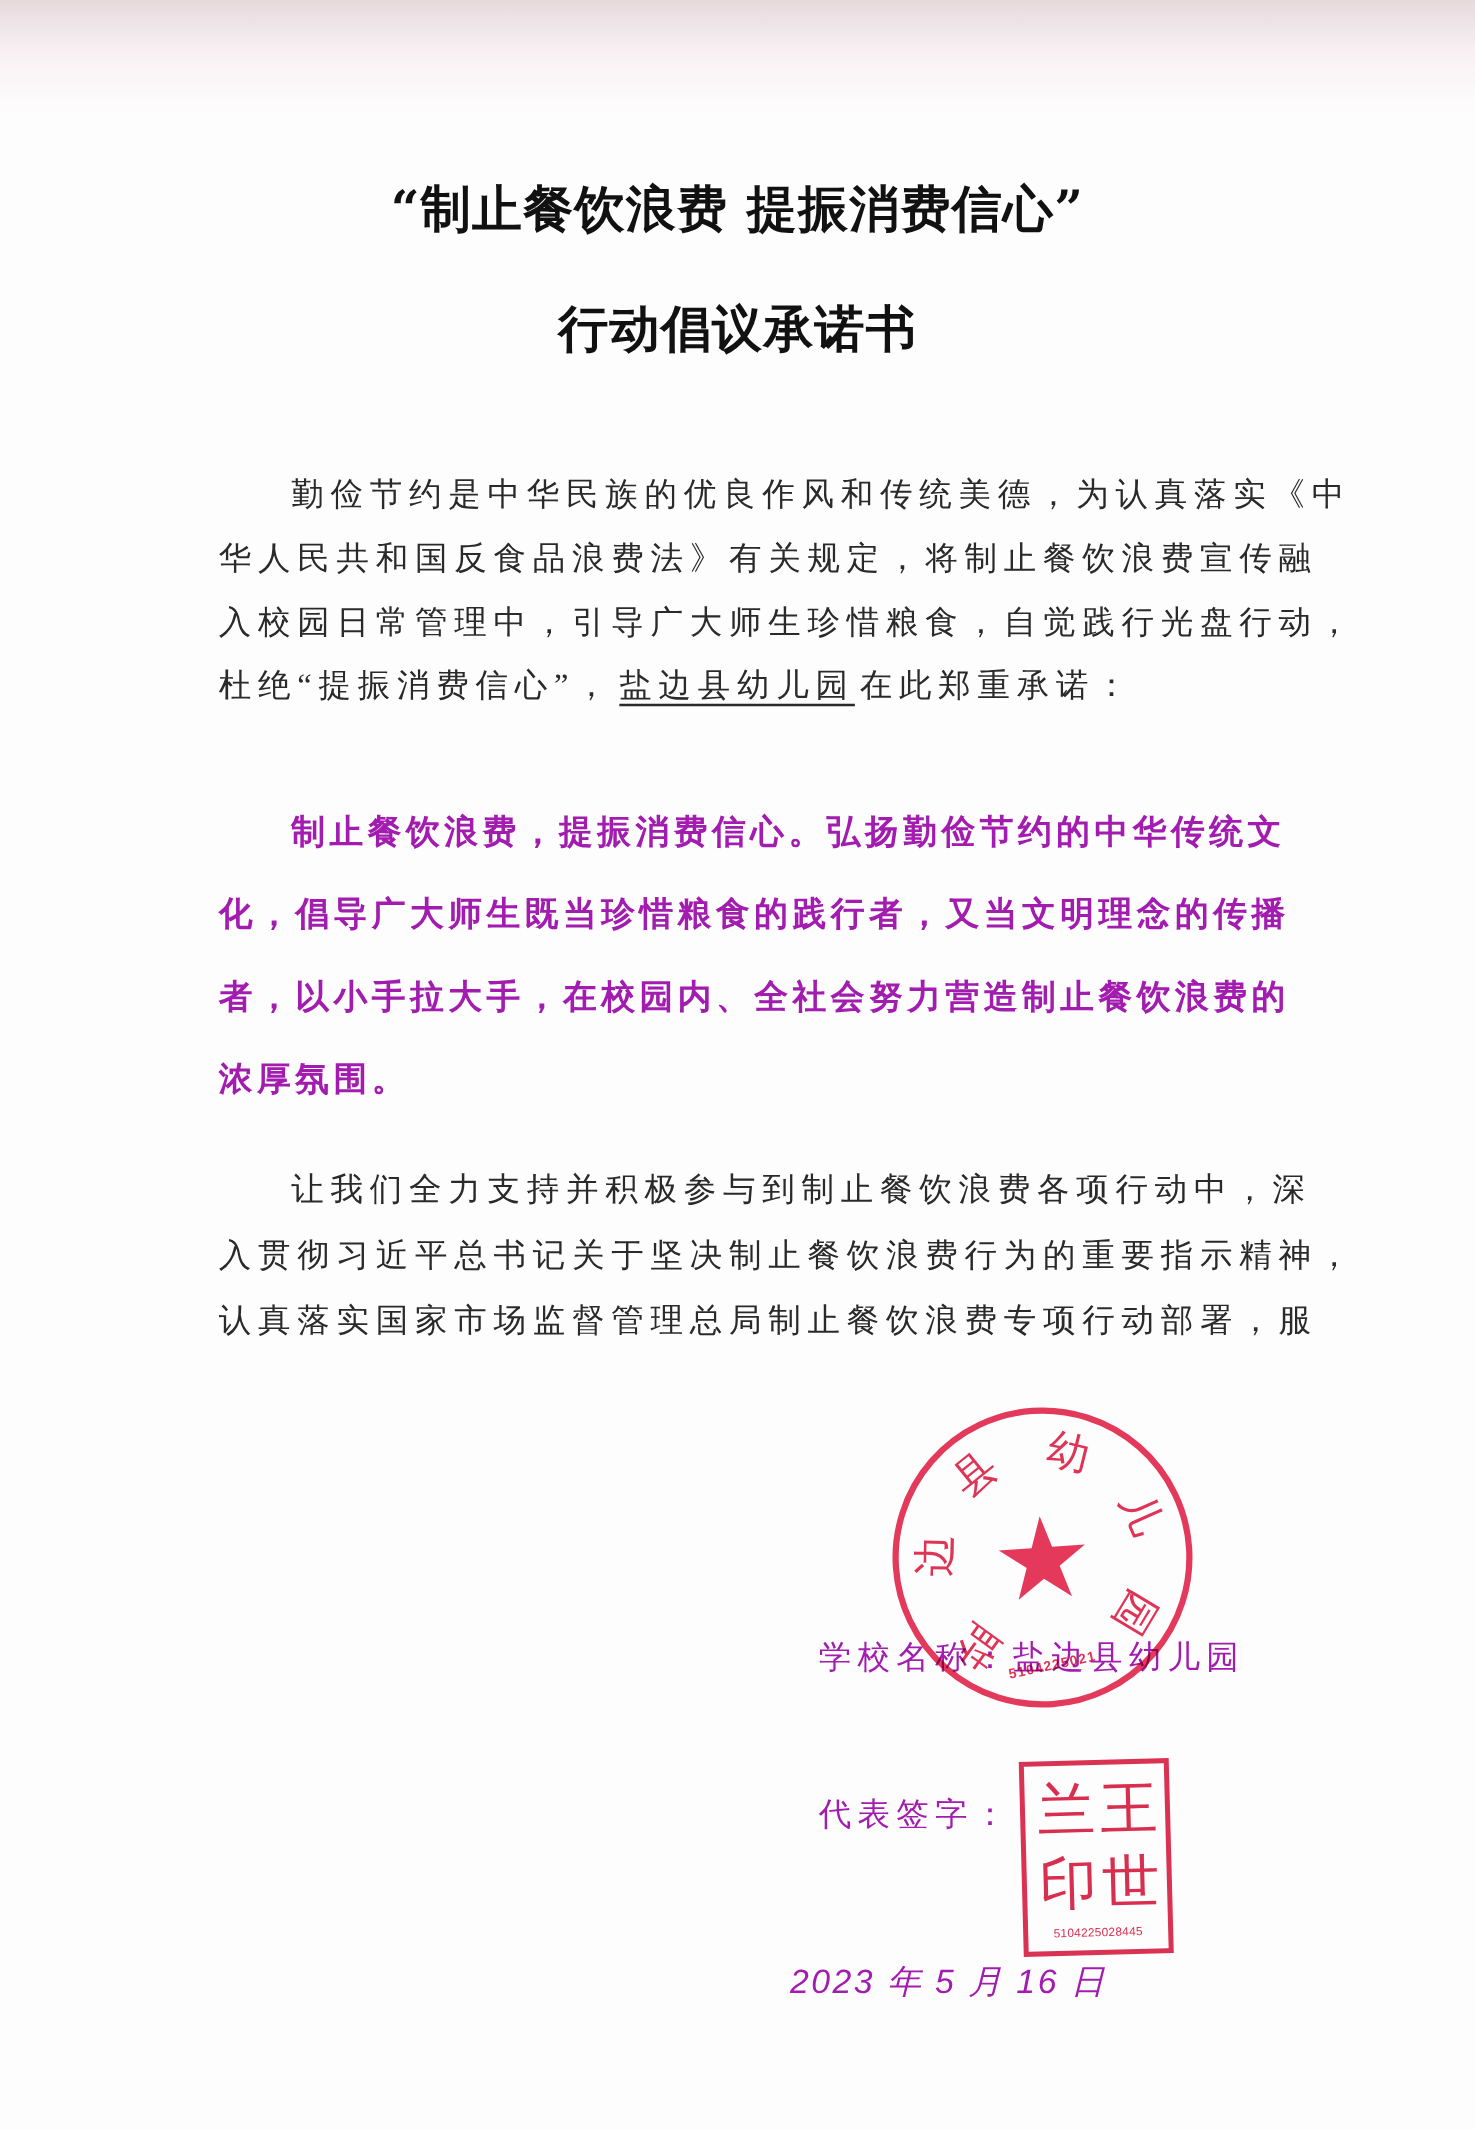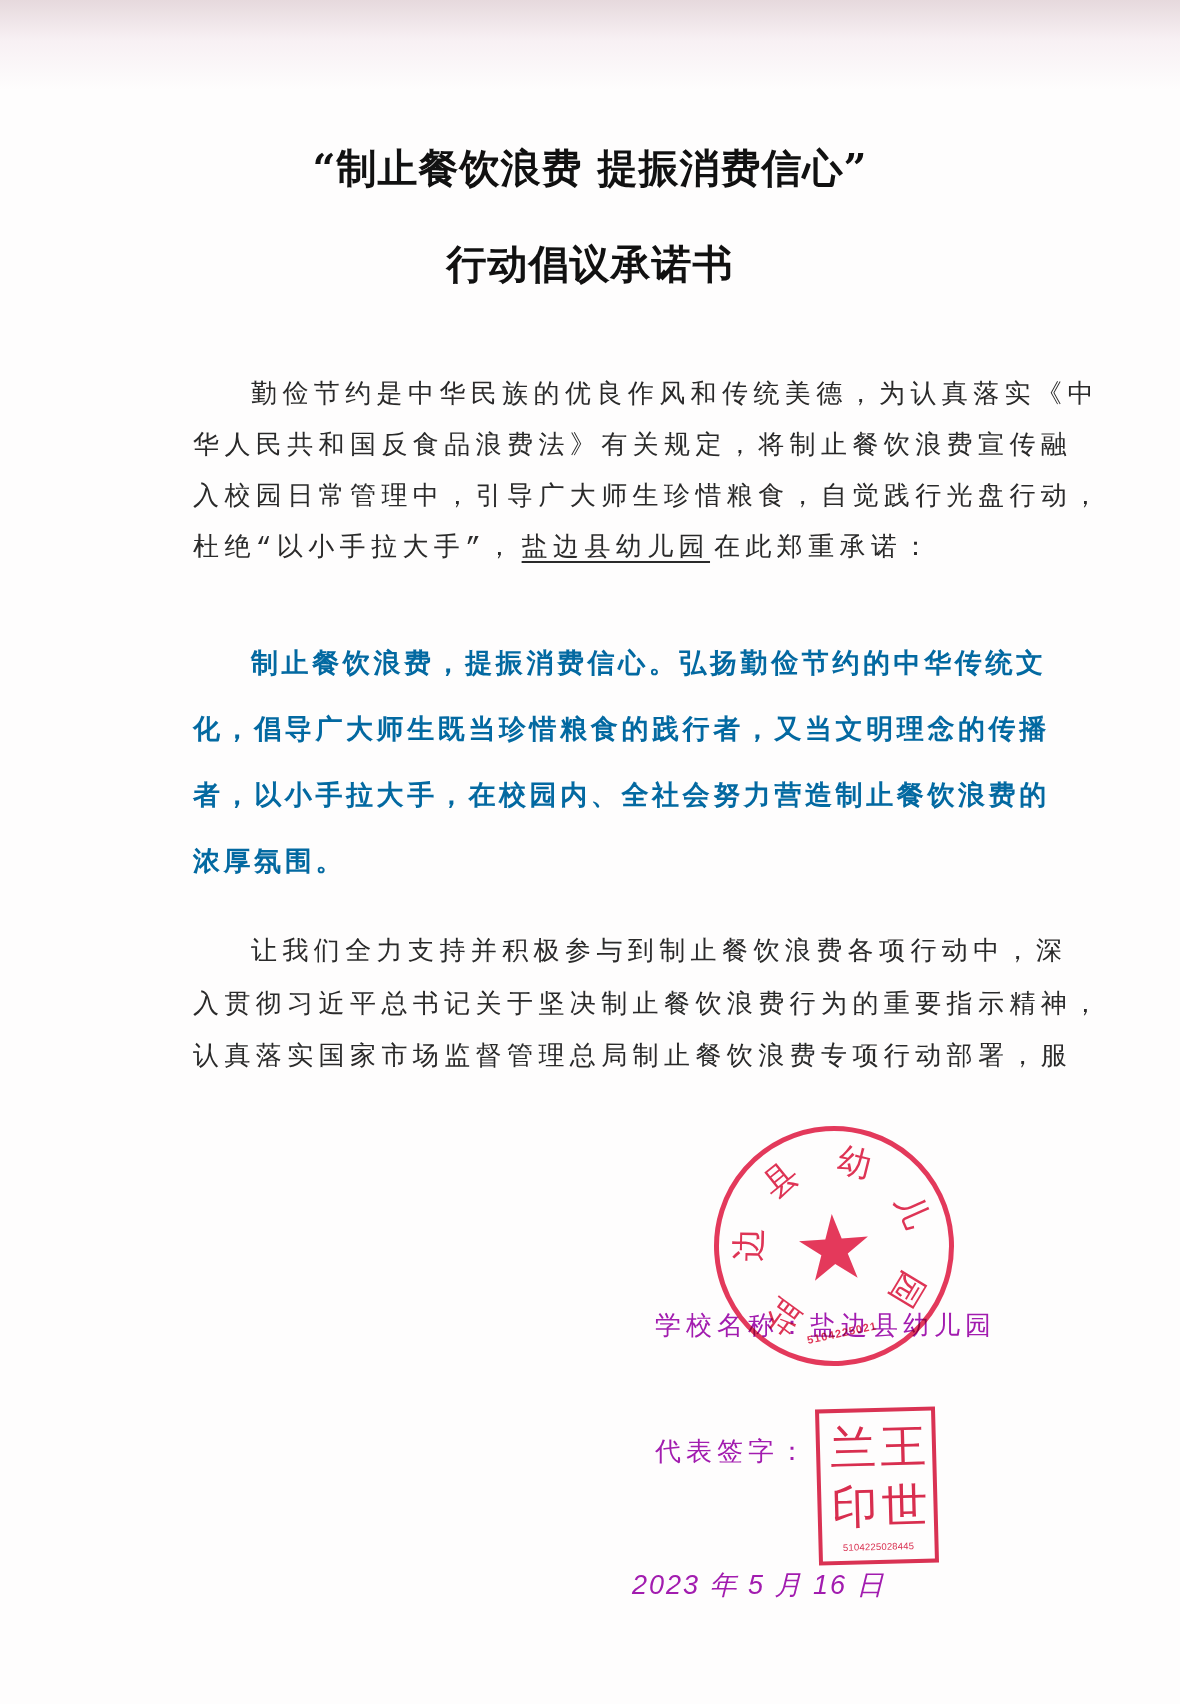--- a/index.html
+++ b/index.html
@@ -15,29 +15,28 @@
   }
   .title {
     position: absolute; left: 0; width: 1180px; text-align: center;
     font-family: "DejaVu Serif", serif; font-weight: bold; color: #111;
     font-size: 40px; letter-spacing: 1px; line-height: 1;
   }
   .title.l1 { top: 148px; }
   .title.l2 { top: 244px; }
   .para {
     position: absolute; left: 175px; width: 855px;
-    font-family: Liberation Mono, monospace; font-size: 26px; letter-spacing: 5.4px;
+    font-family: Liberation Serif, serif; font-size: 26px; letter-spacing: 5.4px;
     color: #2a2a2a;
-    margin-left: 18px;
   }
   .para .line { display: block; white-space: nowrap; height: 52px; line-height: 52px; }
   .para .indent { padding-left: 58px; }
   .p1 { top: 370px; }
   .p1 .line:nth-child(n) { height: 51px; line-height: 51px; }
-  .p2 { top: 632px; font-weight: bold; color: #0369a1; letter-spacing: 3.6px; font-size: 27px; }
+  .p2 { top: 632px; font-weight: bold; color: #a21caf; letter-spacing: 3.6px; font-size: 27px; }
   .p2 .line { height: 66px; line-height: 66px; }
   .p3 { top: 926px; }
   .p3 .line { height: 52.5px; line-height: 52.5px; }
   .underline-name { text-decoration: underline; text-underline-offset: 6px; padding: 0 4px; }
 
   .sign-block { position: absolute; font-family: "DejaVu Sans", sans-serif; font-size: 26px; color: #a21caf; letter-spacing: 5px; white-space: nowrap; }
   .school-name { left: 655px; top: 1308px; }
   .sign-label { left: 655px; top: 1434px; }
   .date { left: 632px; top: 1567px; font-family: "Liberation Sans", sans-serif; font-size: 27px; letter-spacing: 2px; font-style: italic; }
 
@@ -83,21 +82,21 @@
 
 <div class="top-shadow"></div>
 
 <div class="title l1">“制止餐饮浪费  提振消费信心”</div>
 <div class="title l2">行动倡议承诺书</div>
 
 <div class="para p1">
   <span class="line indent">勤俭节约是中华民族的优良作风和传统美德，为认真落实《中</span>
   <span class="line">华人民共和国反食品浪费法》有关规定，将制止餐饮浪费宣传融</span>
   <span class="line">入校园日常管理中，引导广大师生珍惜粮食，自觉践行光盘行动，</span>
-  <span class="line"><span>杜绝“以小手拉大手”，</span><span class="underline-name">盐边县幼儿园</span><span>在此郑重承诺：</span></span>
+  <span class="line"><span>杜绝“提振消费信心”，</span><span class="underline-name">盐边县幼儿园</span><span>在此郑重承诺：</span></span>
 </div>
 
 <div class="para p2">
   <span class="line indent">制止餐饮浪费，提振消费信心。弘扬勤俭节约的中华传统文</span>
   <span class="line">化，倡导广大师生既当珍惜粮食的践行者，又当文明理念的传播</span>
   <span class="line">者，以小手拉大手，在校园内、全社会努力营造制止餐饮浪费的</span>
   <span class="line">浓厚氛围。</span>
 </div>
 
 <div class="para p3">

